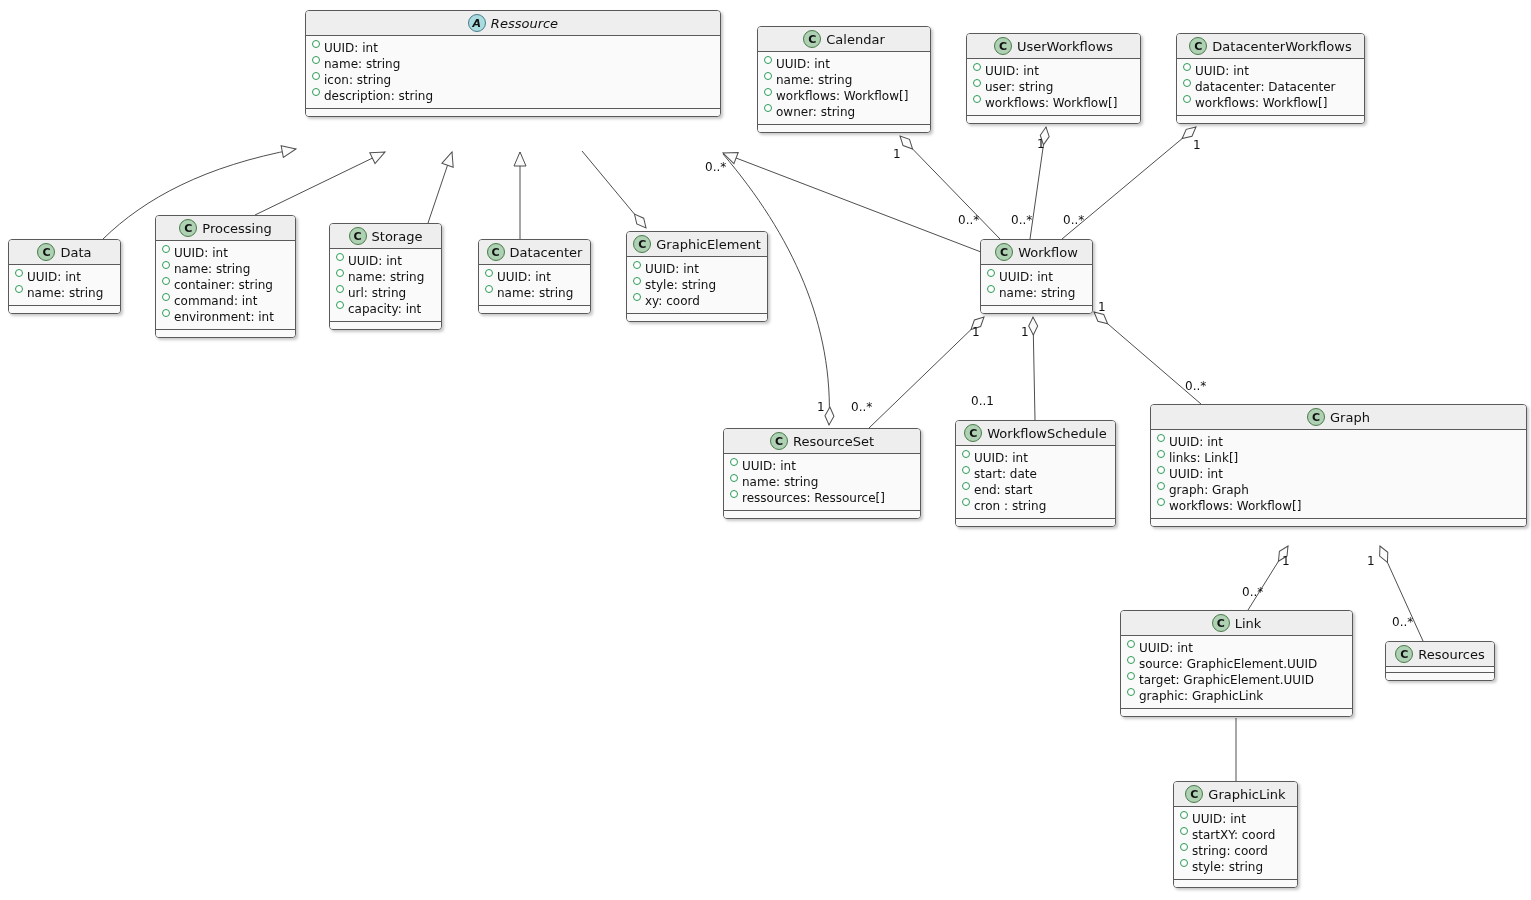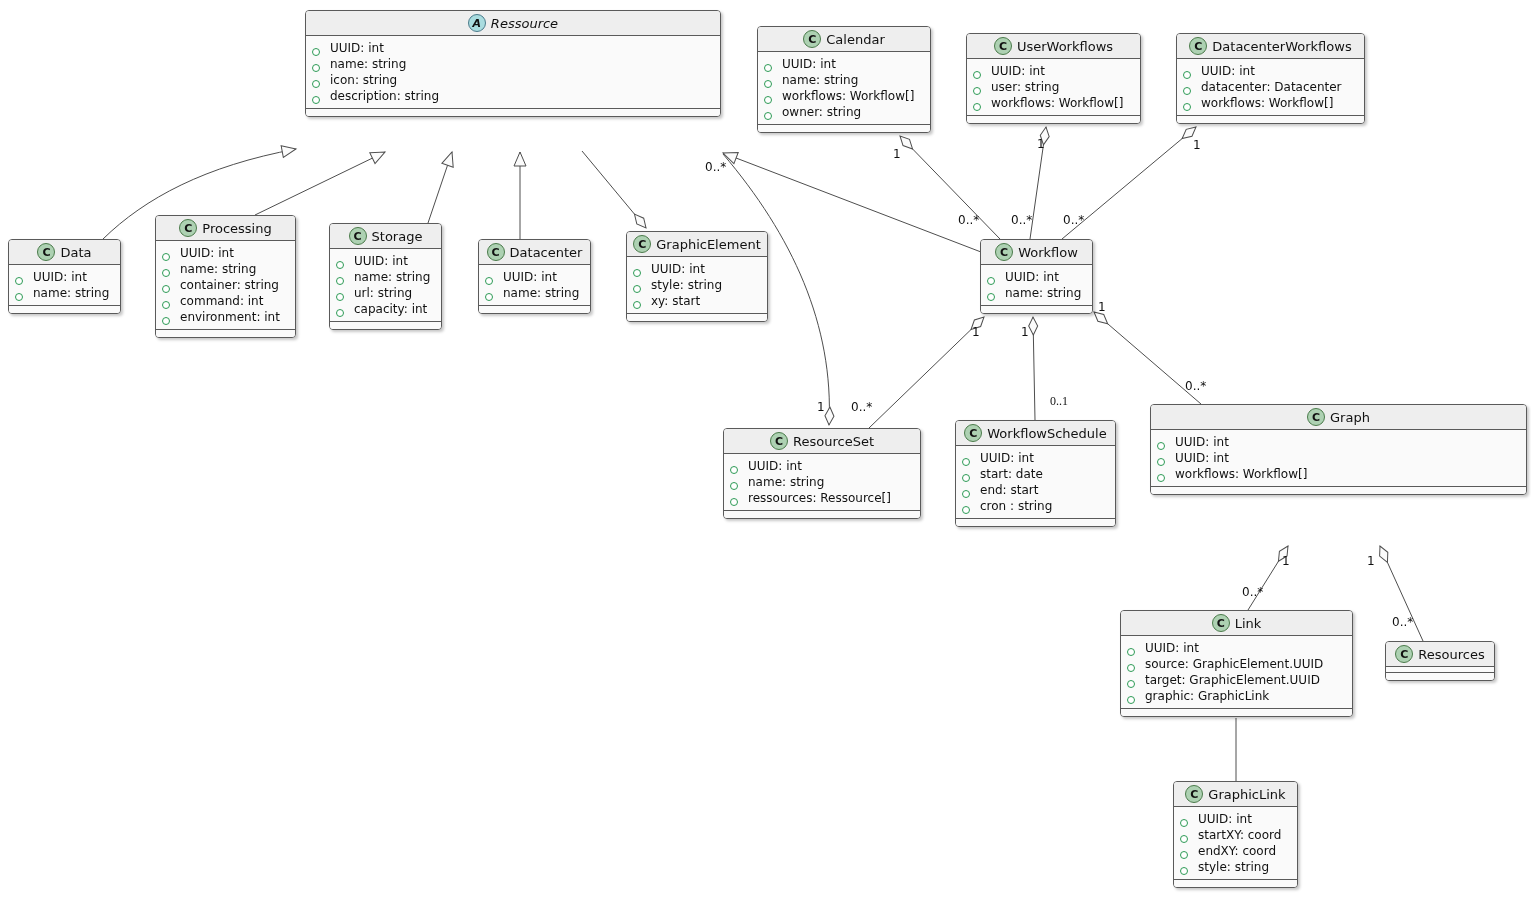--- a/index.html
+++ b/index.html
@@ -8,21 +8,21 @@
   .uml-class{position:absolute;border:1px solid #5a5a5a;border-radius:4px;background:#fafafa;
     box-shadow:2px 2px 3px rgba(0,0,0,.22);font-size:12px;color:#111;overflow:hidden;}
   .uml-title{display:flex;align-items:center;justify-content:center;gap:5px;background:#eeeeee;
     border-bottom:1px solid #5a5a5a;padding:3px 6px;font-size:13px;white-space:nowrap;}
   .uml-title.abstract-title{font-style:italic;}
   .cicon{width:18px;height:18px;border-radius:50%;background:#ADD1B2;border:1px solid #4a7a4a;
     display:flex;align-items:center;justify-content:center;font-size:11px;font-weight:bold;color:#111;
     flex:0 0 auto;font-style:normal;box-sizing:border-box;}
   .cicon.abstract{background:#A9DCDF;border-color:#4a7a8a;font-style:italic;}
   .uml-attrs{list-style:none;margin:0;padding:4px 8px 4px 6px;background:#fafafa;}
-  .uml-attrs li{display:flex;align-items:flex-end;gap:10px;line-height:16px;white-space:nowrap;}
+  .uml-attrs li{display:flex;align-items:flex-start;gap:4px;line-height:16px;white-space:nowrap;}
   .bullet{width:6px;height:6px;border:1px solid #2e9b56;border-radius:50%;background:#fff;flex:0 0 auto;}
   .uml-methods{border-top:1px solid #5a5a5a;height:7px;background:#fafafa;}
   .uml-attrs.empty{height:5px;padding:0;}
   .mult{position:absolute;font-size:12px;color:#111;white-space:nowrap;}
 </style>
 </head>
 <body>
 
 <div class="canvas">
 
@@ -250,21 +250,21 @@
       <li>
           <span class="bullet"></span>
           <span>UUID: int</span>
         </li>
       <li>
           <span class="bullet"></span>
           <span>style: string</span>
         </li>
       <li>
           <span class="bullet"></span>
-          <span>xy: start</span>
+          <span>xy: coord</span>
         </li>
     </ul>
     <div class="uml-methods"></div>
   </div>
 
   <div class="uml-class" style="left:980px;top:239px;width:111px;">
     <div class="uml-title">
       <span class="cicon">C</span>
       <span>Workflow</span>
     </div>
@@ -334,21 +334,29 @@
       <span class="cicon">C</span>
       <span>Graph</span>
     </div>
     <ul class="uml-attrs">
       <li>
           <span class="bullet"></span>
           <span>UUID: int</span>
         </li>
       <li>
           <span class="bullet"></span>
-          <span>UUID: int</span>
+          <span>links: Link[]</span>
+        </li>
+      <li>
+          <span class="bullet"></span>
+          <span>UUID: int</span>
+        </li>
+      <li>
+          <span class="bullet"></span>
+          <span>graph: Graph</span>
         </li>
       <li>
           <span class="bullet"></span>
           <span>workflows: Workflow[]</span>
         </li>
     </ul>
     <div class="uml-methods"></div>
   </div>
 
   <div class="uml-class" style="left:1120px;top:610px;width:231px;">
@@ -395,42 +403,42 @@
       <li>
           <span class="bullet"></span>
           <span>UUID: int</span>
         </li>
       <li>
           <span class="bullet"></span>
           <span>startXY: coord</span>
         </li>
       <li>
           <span class="bullet"></span>
-          <span>endXY: coord</span>
+          <span>string: coord</span>
         </li>
       <li>
           <span class="bullet"></span>
           <span>style: string</span>
         </li>
     </ul>
     <div class="uml-methods"></div>
   </div>
 
   <span class="mult" style="left:705px;top:160px;">0..*</span>
   <span class="mult" style="left:817px;top:400px;">1</span>
   <span class="mult" style="left:893px;top:147px;">1</span>
   <span class="mult" style="left:958px;top:213px;">0..*</span>
   <span class="mult" style="left:1037px;top:137px;">1</span>
   <span class="mult" style="left:1011px;top:213px;">0..*</span>
   <span class="mult" style="left:1193px;top:138px;">1</span>
   <span class="mult" style="left:1063px;top:213px;">0..*</span>
   <span class="mult" style="left:972px;top:325px;">1</span>
   <span class="mult" style="left:851px;top:400px;">0..*</span>
   <span class="mult" style="left:1021px;top:325px;">1</span>
-  <span class="mult" style="left:1050px;top:394px;font-family:Liberation Serif, serif;">0..1</span>
+  <span class="mult" style="left:971px;top:394px;">0..1</span>
   <span class="mult" style="left:1098px;top:300px;">1</span>
   <span class="mult" style="left:1185px;top:379px;">0..*</span>
   <span class="mult" style="left:1282px;top:554px;">1</span>
   <span class="mult" style="left:1242px;top:585px;">0..*</span>
   <span class="mult" style="left:1367px;top:554px;">1</span>
   <span class="mult" style="left:1392px;top:615px;">0..*</span>
 
 </div>
 
 </body></html>

